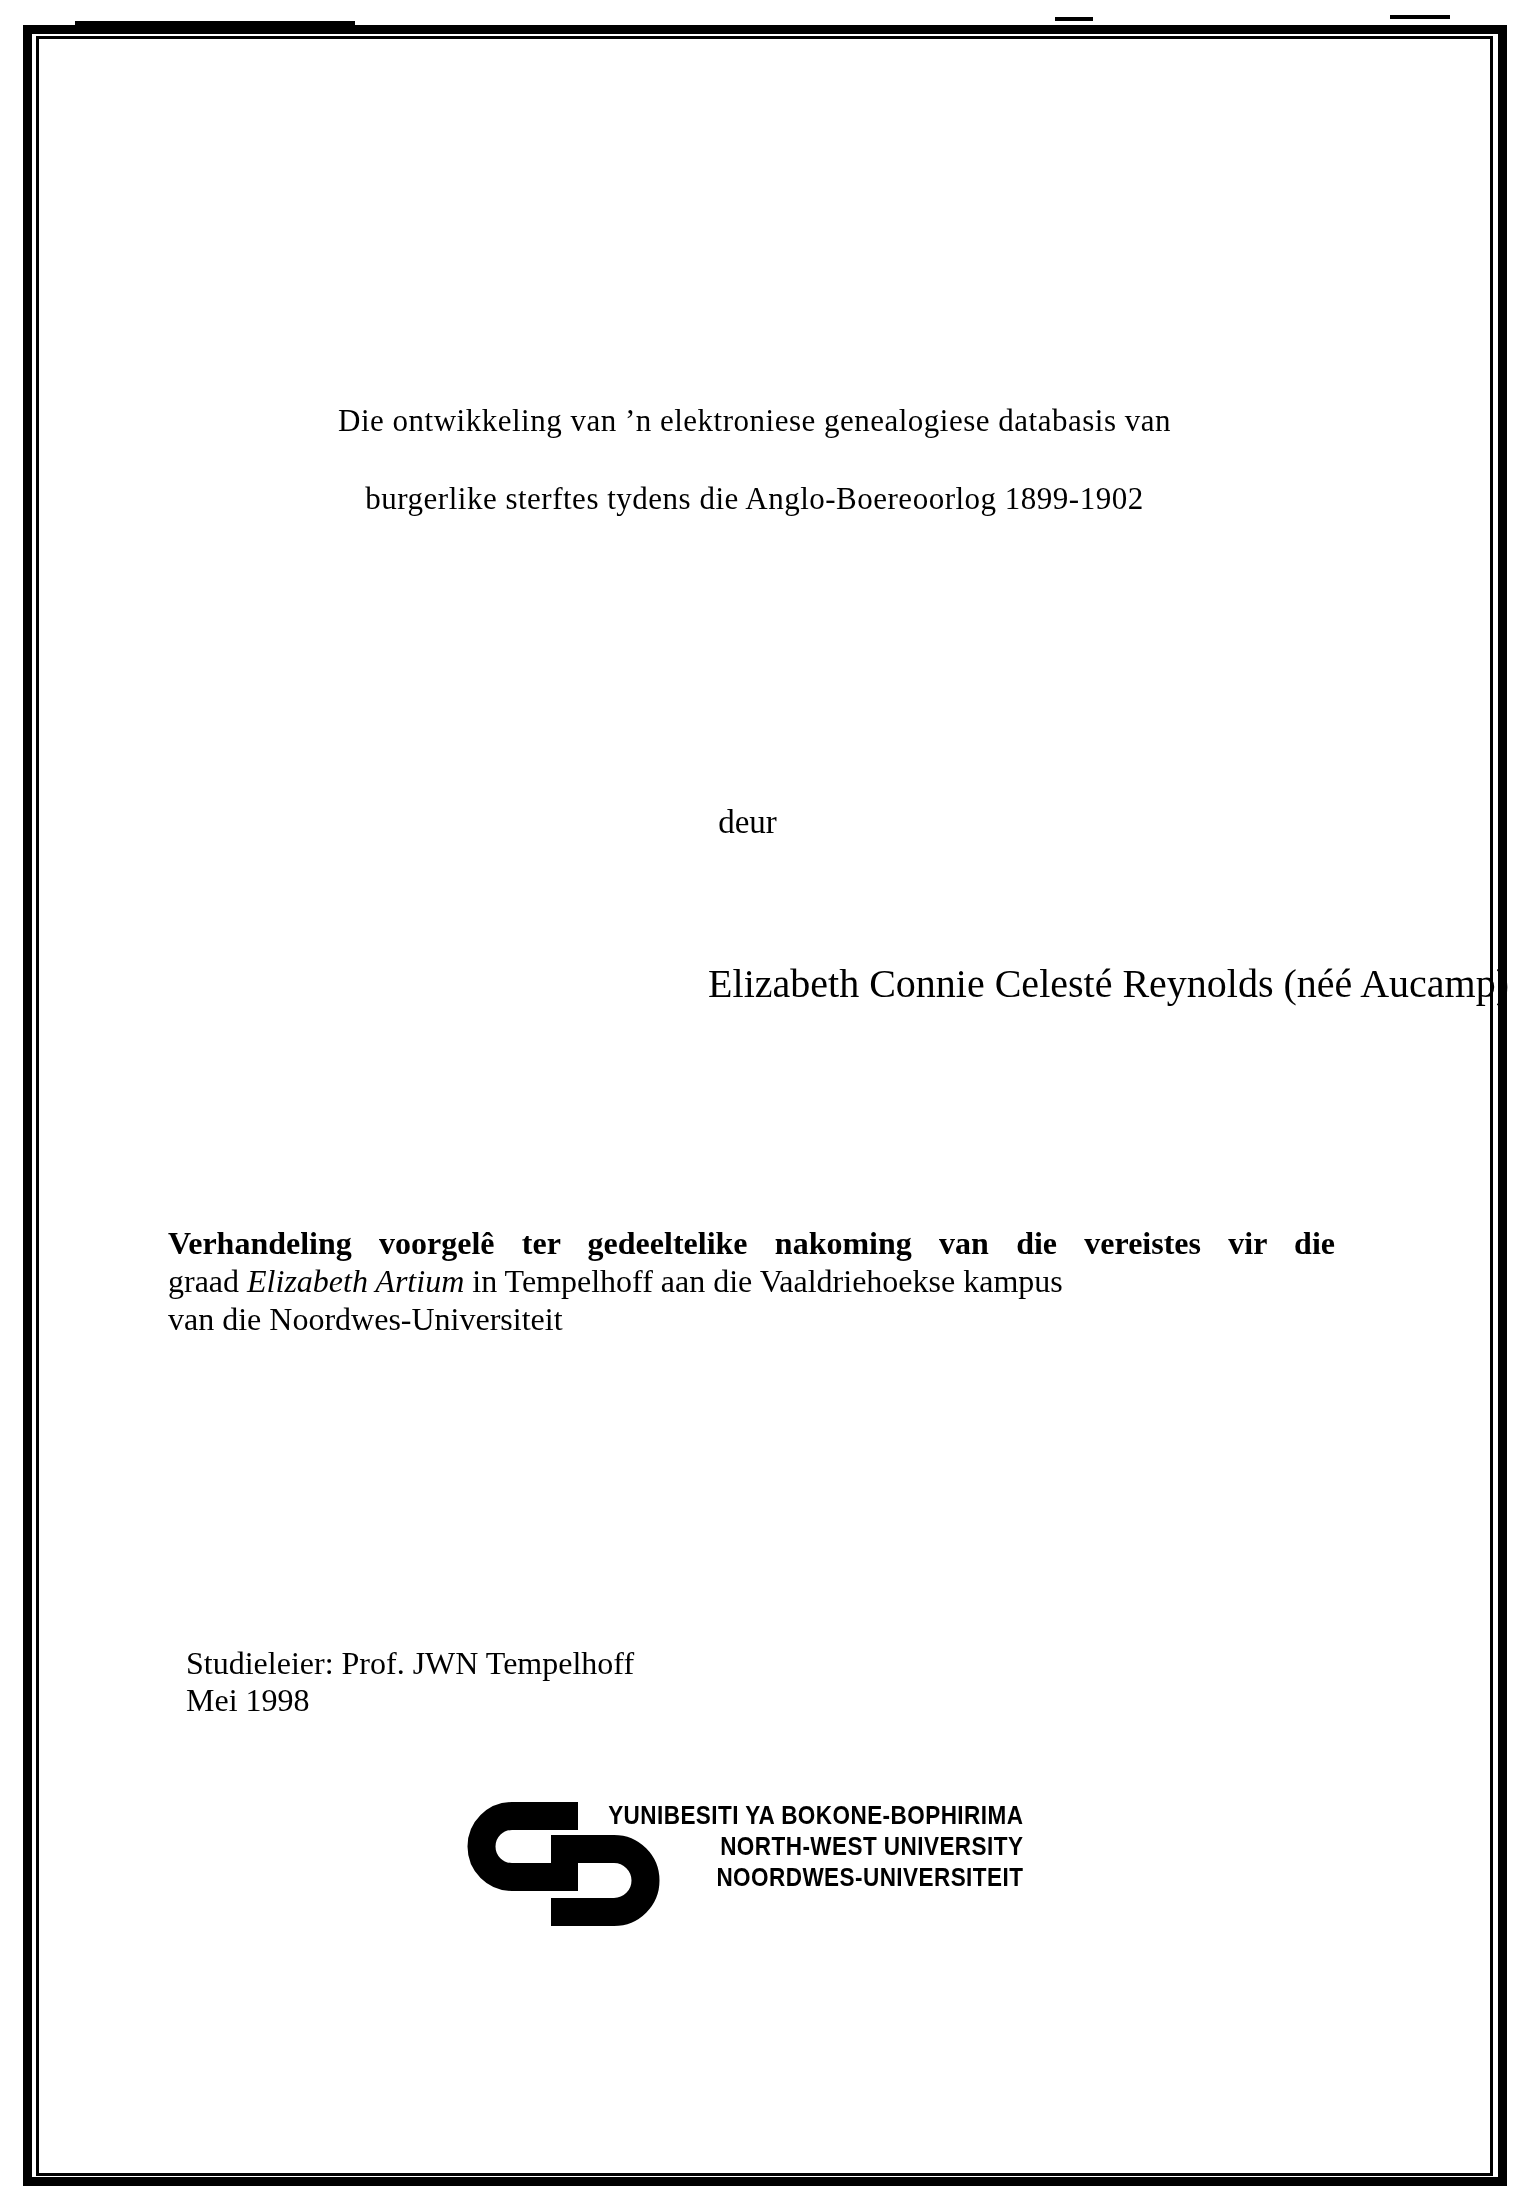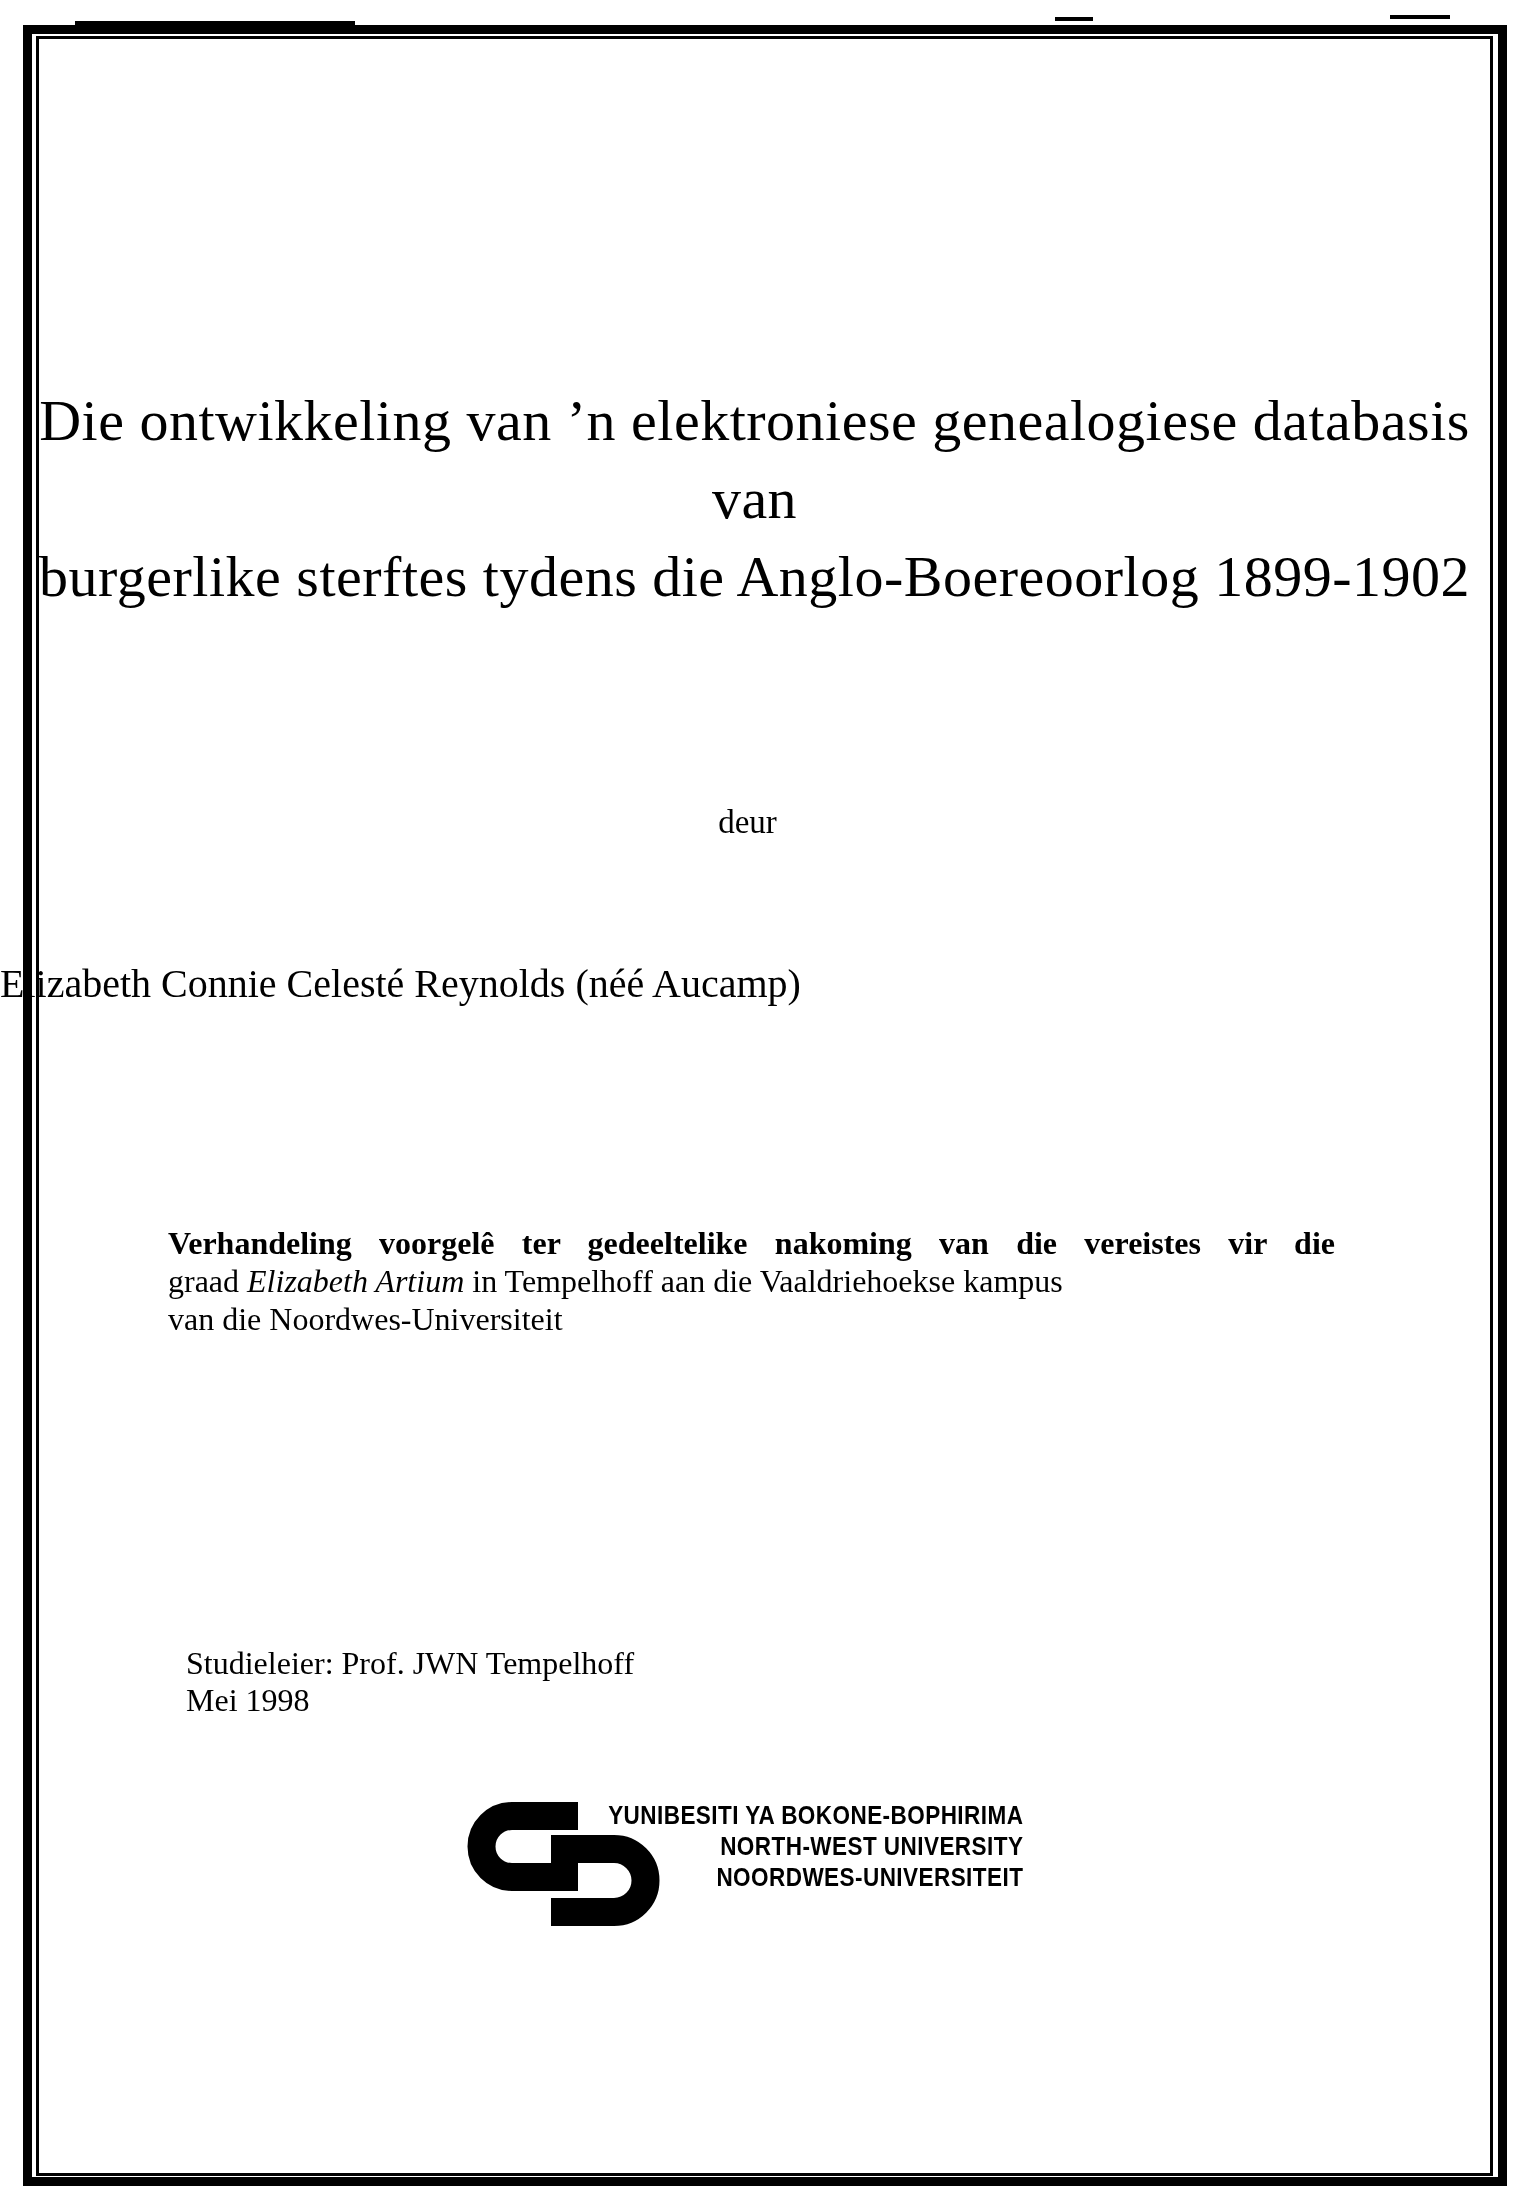--- a/index.html
+++ b/index.html
@@ -24,34 +24,34 @@
   }
   .artifact { position: absolute; background: #000; }
   .a1 { left: 75px;  top: 21px; width: 280px; height: 6px; }
   .a2 { left: 1055px; top: 17px; width: 38px;  height: 4px; }
   .a3 { left: 1390px; top: 15px; width: 60px;  height: 4px; }
 
   .title {
     position: absolute;
     left: 0; right: 18px; top: 382px;
     text-align: center;
-    font-size: 58px;
+    font-size: 31px;
     line-height: 78px;
     letter-spacing: 0.5px;
   }
   .byline {
     position: absolute;
     left: 0; right: 32px; top: 804px;
     text-align: center;
     font-size: 33px;
   }
   .author {
     position: absolute;
     left: 0; right: 18px; top: 960px;
-    text-align: left;
+    text-align: right;
     font-size: 40px;
   }
   .statement {
     position: absolute;
     left: 168px; top: 1224px;
     width: 1167px;
     font-size: 32px;
     line-height: 38px;
   }
   .statement .just { text-align: justify; text-align-last: justify; font-weight: bold; }

